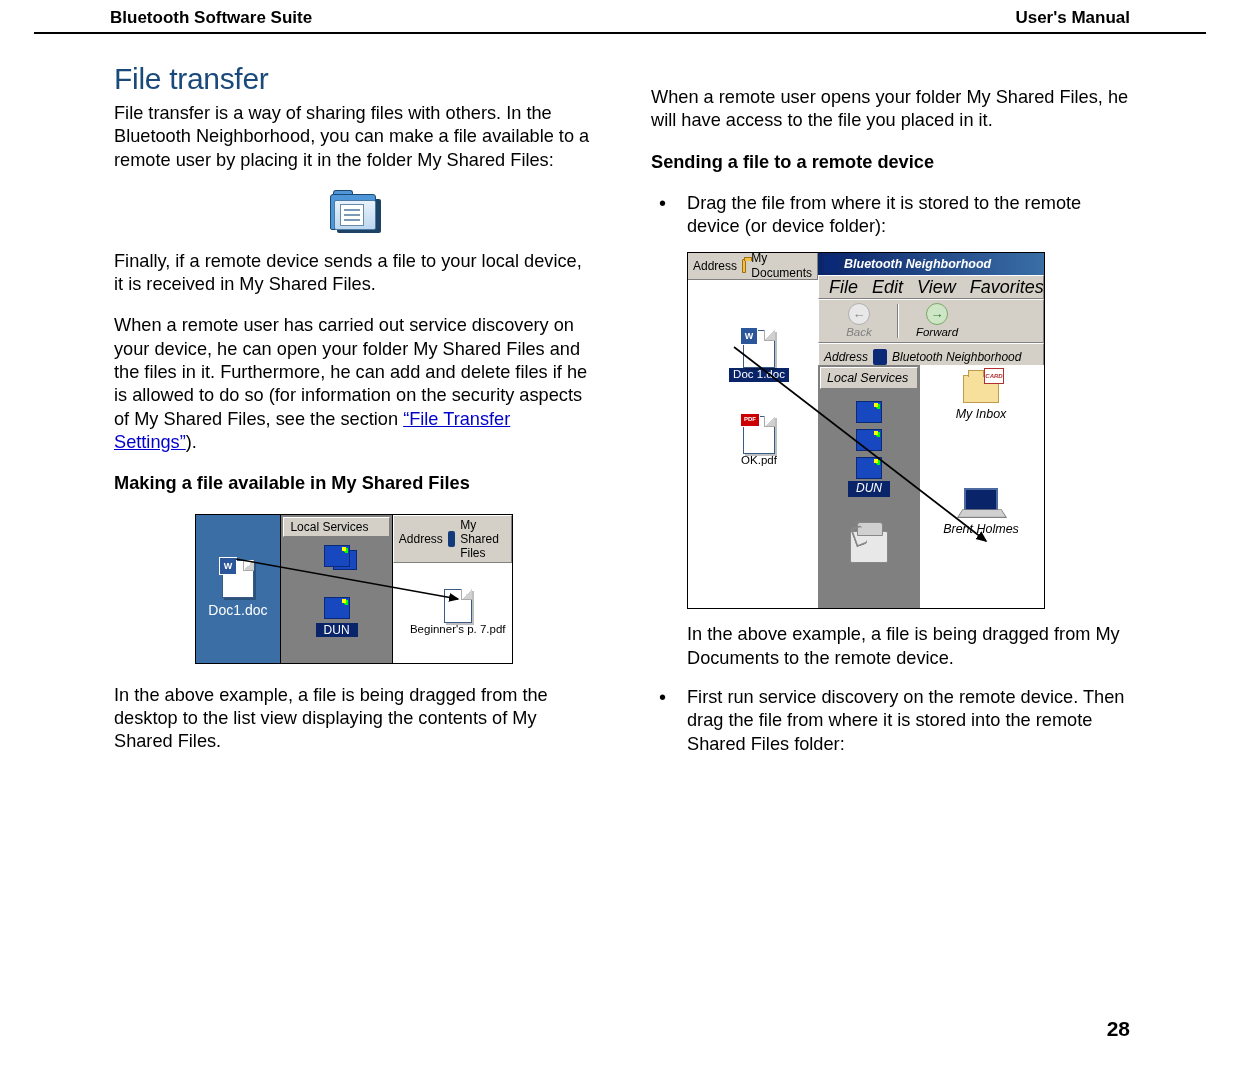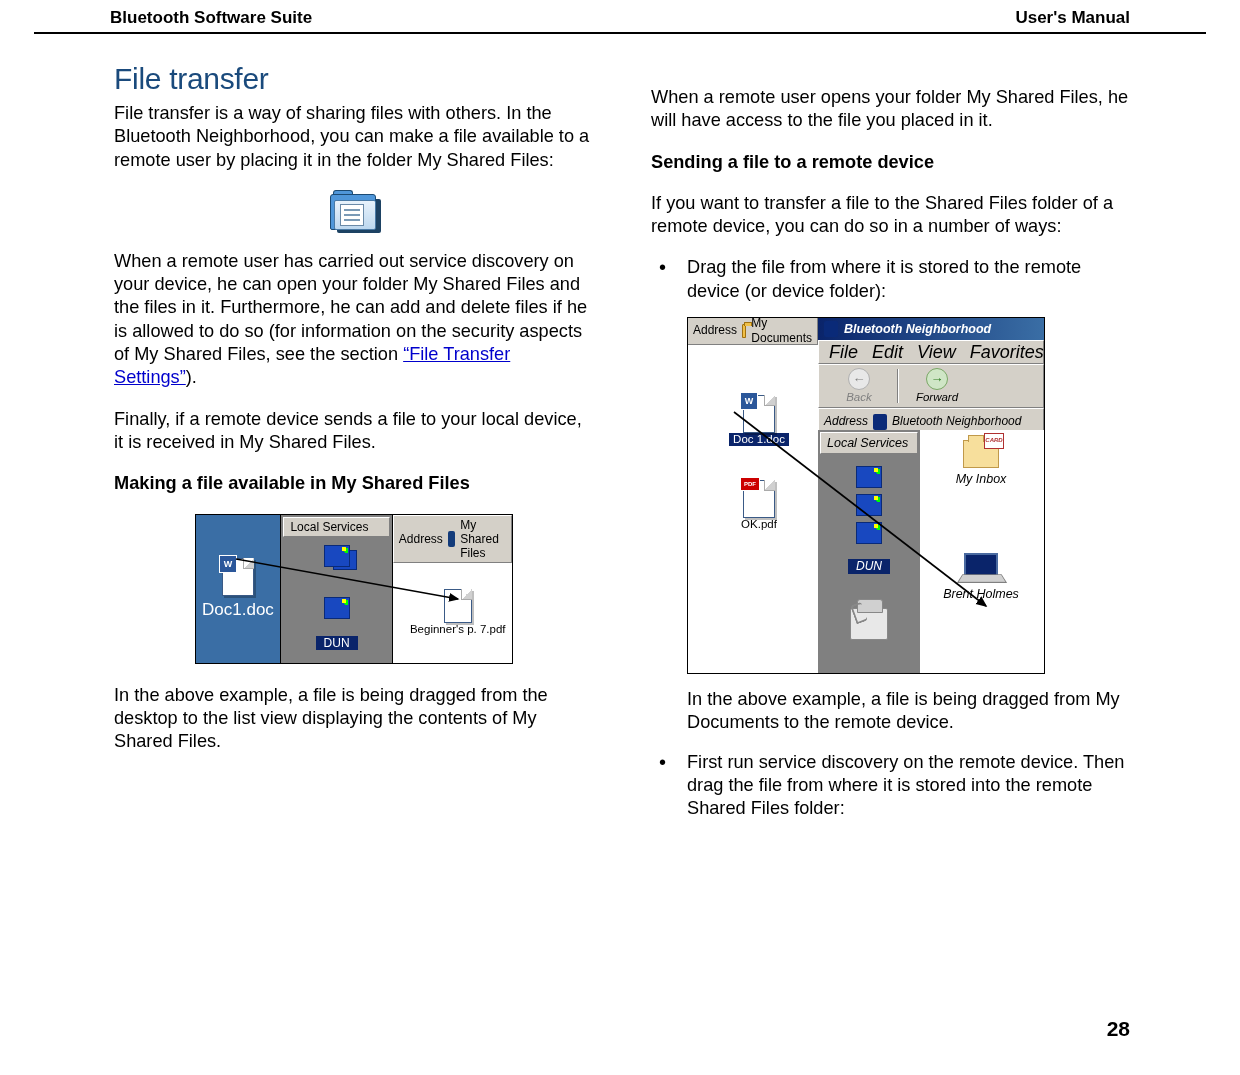--- a/index.html
+++ b/index.html
@@ -170,21 +170,21 @@
     width: 24px; height: 20px; background: #1848c0; border: 1px solid #0a2a78;
     position: relative;
   }
   .svc-icon .dots {
     position: absolute; right: 1px; top: 1px; width: 6px; height: 6px;
     background: radial-gradient(circle at 2px 2px,#ff0 40%,transparent 41%),
                 radial-gradient(circle at 5px 4px,#0f0 40%,transparent 41%);
   }
   .svc-icon.shadow { box-shadow: 8px 4px 0 -2px #1848c0, 8px 4px 0 -1px #0a2a78; }
   .dun-sel {
-    background: #0a246a; color: #fff; padding: 0 8px; font-size: 12px; margin-top: 15px;
+    background: #0a246a; color: #fff; padding: 0 8px; font-size: 12px; margin-top: 2px;
   }
   .right-col {
     flex: 1; background: #fff; position: relative;
   }
   .addrbar {
     display: flex; align-items: center; gap: 5px;
     background: #d4d0c8; border: 1px solid #fff;
     border-right-color:#808080; border-bottom-color:#808080;
     padding: 2px 5px; font-size: 12px; color: #000;
   }
@@ -285,38 +285,38 @@
     <div class="center-fig">
       <div class="folder-icon">
         <div class="page-shadow"></div>
         <div class="folder-tab"></div>
         <div class="folder-back"></div>
         <div class="folder-front"></div>
         <div class="folder-doc"></div>
       </div>
     </div>
 
+    <p>Finally, if a remote device sends a file to your local device, it is received in My Shared Files.</p>
+
     <p>
       <span>When a remote user has carried out service discovery on your device, he can open your folder My Shared Files and the files in it. Furthermore, he can add and delete files if he is allowed to do so (for information on the security aspects of My Shared Files, see the section </span><a href="#" class="link">“File Transfer Settings”</a><span>).</span>
     </p>
-
-    <p>Finally, if a remote device sends a file to your local device, it is received in My Shared Files.</p>
 
     <p class="bold">Making a file available in My Shared Files</p>
 
 
     <div class="center-fig">
       <div class="vignette" style="height:148px;">
         <div class="vig-row" style="height:100%;">
           <div class="desk-col">
             <div class="doc-icon">
               <div class="w">W</div>
               <div class="folder-curl"></div>
             </div>
-            <span style="font-size:17px;">Doc1.doc</span>
+            <span style="font-size:14px;">Doc1.doc</span>
           </div>
           <div class="panel-col">
             <div class="panel-local">Local Services</div>
             <div class="panel-body">
               <div class="svc-icon shadow">
                   <div class="dots"></div>
                 </div>
               <div style="height:26px;"></div>
               <div class="svc-icon">
                   <div class="dots"></div>
@@ -353,21 +353,20 @@
     </div>
 
     <p>In the above example, a file is being dragged from the desktop to the list view displaying the contents of My Shared Files.</p>
   </div>
 
   <div class="col">
     <p style="margin-top:24px;">When a remote user opens your folder My Shared Files, he will have access to the file you placed in it.</p>
 
     <p class="bold">Sending a file to a remote device</p>
 
-    <p>If you want to transfer a file to the Shared Files folder of a remote device, you can do so in a number of ways:</p>
 
     <ul class="bullets">
       <li>
         <span>Drag the file from where it is stored to the remote device (or device folder):</span>
 
         <div class="li-inner">
           <div class="big-vig">
 
             <div class="big-left">
               <div class="addrbar" style="border-top:none;border-left:none;">

